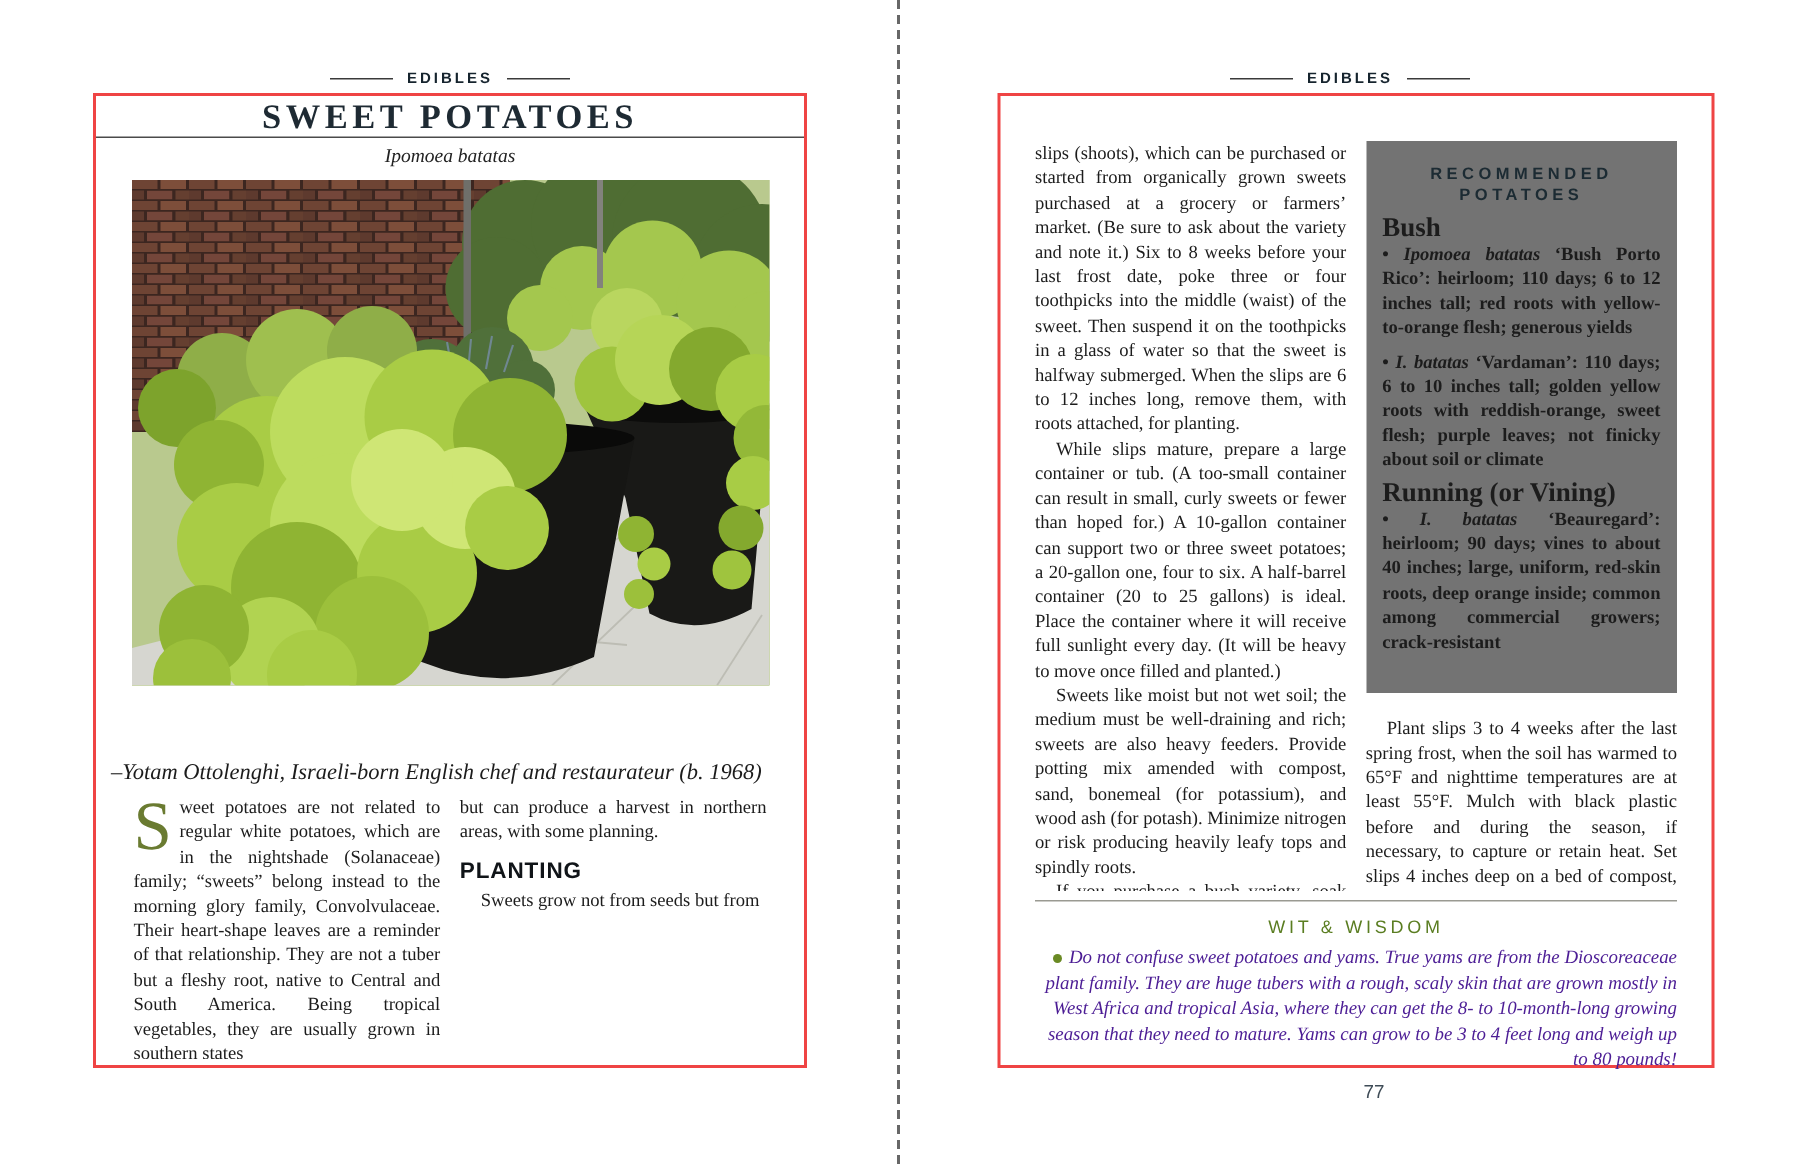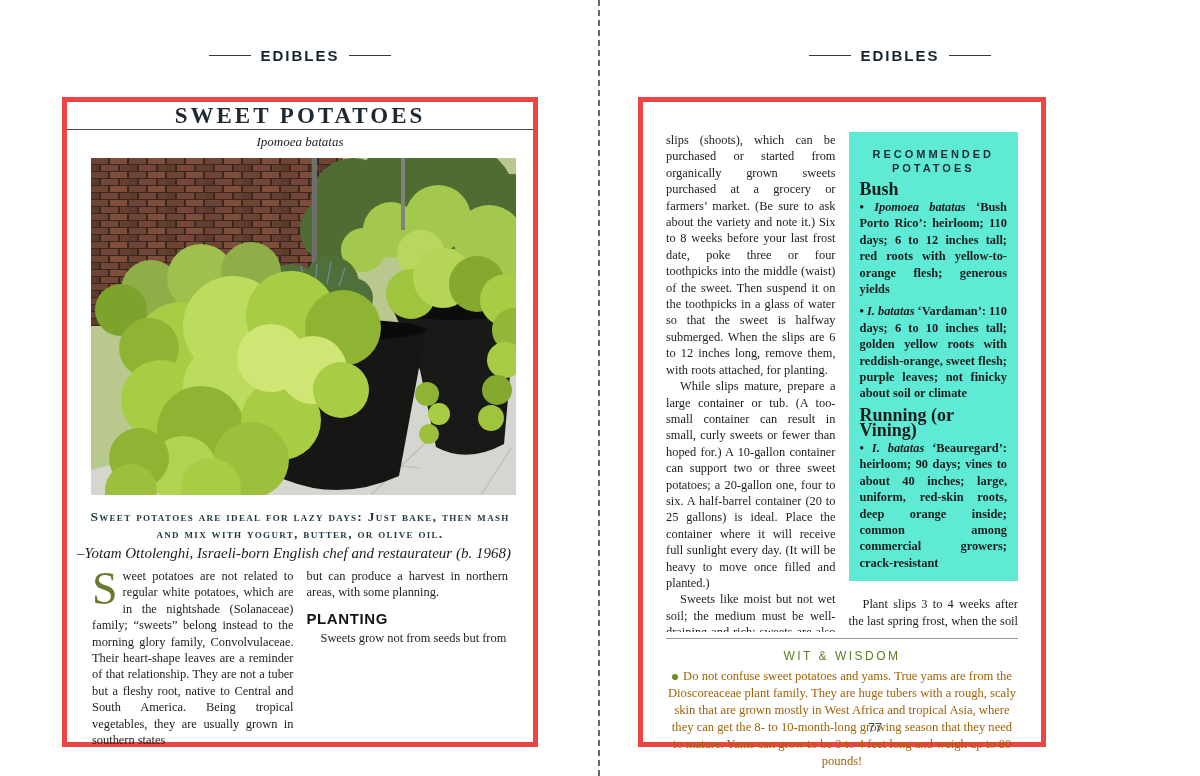--- a/index.html
+++ b/index.html
@@ -8,38 +8,38 @@
     position:relative; width:1200px; height:776px; background:#ffffff;
     font-family:"Liberation Serif", serif; color:#1c1c1c; overflow:hidden;
   }
   .fold-dash {
     position:absolute; left:598px; top:0; height:776px; width:0;
     border-left:2px dashed #4d4d4d; opacity:.85;
   }
   
   .pagebox {
     position:absolute; top:62px; height:650px;
-    border:5px solid #ef4444; background:#fff;margin-top:35px;
+    border:2px solid #ef4444; background:#fff;
   }
   .pagebox.left  { left:62px;  width:476px; }
-  .pagebox.right { left:638px; width:408px; }
+  .pagebox.right { left:665px; width:478px; }
   .page-header {
     position:absolute; top:47px; display:flex; align-items:center; justify-content:center;
-    gap:9px; font-family:"Liberation Sans", sans-serif; font-size:15px; font-weight:bold;
+    gap:9px; font-family:"Liberation Sans", sans-serif; font-size:10px; font-weight:bold;
     letter-spacing:2px; color:#16242e;
   }
   .page-header.lh { left:62px; width:476px; }
   .page-header.rh { left:661px; width:478px; }
   .hrule { display:inline-block; width:42px; height:1px; background:#3a3a3a; }
   .pagenum {
     position:absolute; top:721px; text-align:center;
     font-family:"Liberation Sans", sans-serif; font-size:12.5px; color:#3f4c57;
   }
   .pagenum.lp { left:62px; width:476px; }
-  .pagenum.rp { left:636px; width:478px; }
+  .pagenum.rp { left:677px; width:478px; }
   
   .title-row {
     position:absolute; top:0; left:0; right:0; height:28px; border-bottom:1px solid #4a4a4a;
     display:flex; align-items:center; justify-content:center;
   }
   .title-row h1 {
     font-size:23px; font-weight:bold; letter-spacing:3px; color:#1e2a33;
     font-family:"Liberation Serif", serif;
   }
   .subtitle {
@@ -71,37 +71,37 @@
     float:left; font-size:46px; line-height:37px; padding:2px 5px 0 0;
     color:#6a7b31; font-family:"Liberation Serif", serif;
   }
   h3.subhead {
     font-family:"Liberation Sans", sans-serif; font-size:15px; font-weight:bold;
     letter-spacing:.6px; color:#101418; margin:9px 0 3px;
   }
   
   .cols.rc { top:30px; height:500px; left:23px; right:23px; overflow:hidden; }
   .varieties {
-    background:#5eead4; padding:15px 11px 4px; width:100%;
+    background:#737373; padding:15px 11px 20px; width:100%;
   }
   .var-head {
     text-align:center; font-family:"Liberation Sans", sans-serif; font-weight:bold;
     font-size:11px; letter-spacing:3px; color:#1c2b33; line-height:14px; margin-bottom:7px;
   }
   .var-section-title { font-size:18px; font-weight:bold; line-height:15px; }
   .var-item { font-size:11.3px; font-weight:bold; line-height:14.4px; margin:2px 0 6px; text-align:left; }
   .var-item .lead { font-style:italic; }
   .after-box { margin-top:15px; }
   .ww { position:absolute; left:23px; right:23px; top:536px; border-top:1px solid #9a9a92; }
   .ww-head {
     text-align:center; font-family:"Liberation Sans", sans-serif; font-weight:normal;
     font-size:12px; letter-spacing:2.5px; color:#5a7d21; margin:10px 0 5px;
   }
   .ww-text {
-    text-align:center; font-size:12.6px; line-height:17px; color:#a16207;
+    text-align:right; font-style:italic; font-size:12.6px; line-height:17px; color:#4c1d95;
   }
   .ww-bullet {
     display:inline-block; width:6px; height:6px; border-radius:50%; background:#6a8a24;
     margin-right:5px; vertical-align:middle;
   }
 </style>
 </head>
 <body>
 
 <div class="canvas">
@@ -218,21 +218,20 @@
         </g>
 
         <g>
           <circle cx="336" cy="236" r="12" fill="#8fb433"></circle>
             <circle cx="348" cy="256" r="11" fill="#a9cc45"></circle>
           <circle cx="338" cy="276" r="10" fill="#9cc03b"></circle>
         </g>
       </svg>
     </div>
 
-    <div class="caption">Sweet potatoes are ideal for lazy days: Just bake, then mash and mix with yogurt, butter, or olive oil.</div>
     <div class="credit">–Yotam Ottolenghi, Israeli-born English chef and restaurateur (b. 1968)</div>
 
     <div class="cols lc body-text">
       <div class="col">
         <p><span class="dropcap">S</span><span>weet potatoes are not related to regular white potatoes, which are in the nightshade (Solanaceae) family; “sweets” belong instead to the morning glory family, Convolvulaceae. Their heart-shape leaves are a reminder of that relationship. They are not a tuber but a fleshy root, native to Central and South America. Being tropical vegetables, they are usually grown in southern states</span></p>
       </div>
       <div class="col">
         <p>but can produce a harvest in northern areas, with some planning.</p>
         <h3 class="subhead">PLANTING</h3>
         <p class="indent">Sweets grow not from seeds but from</p>

